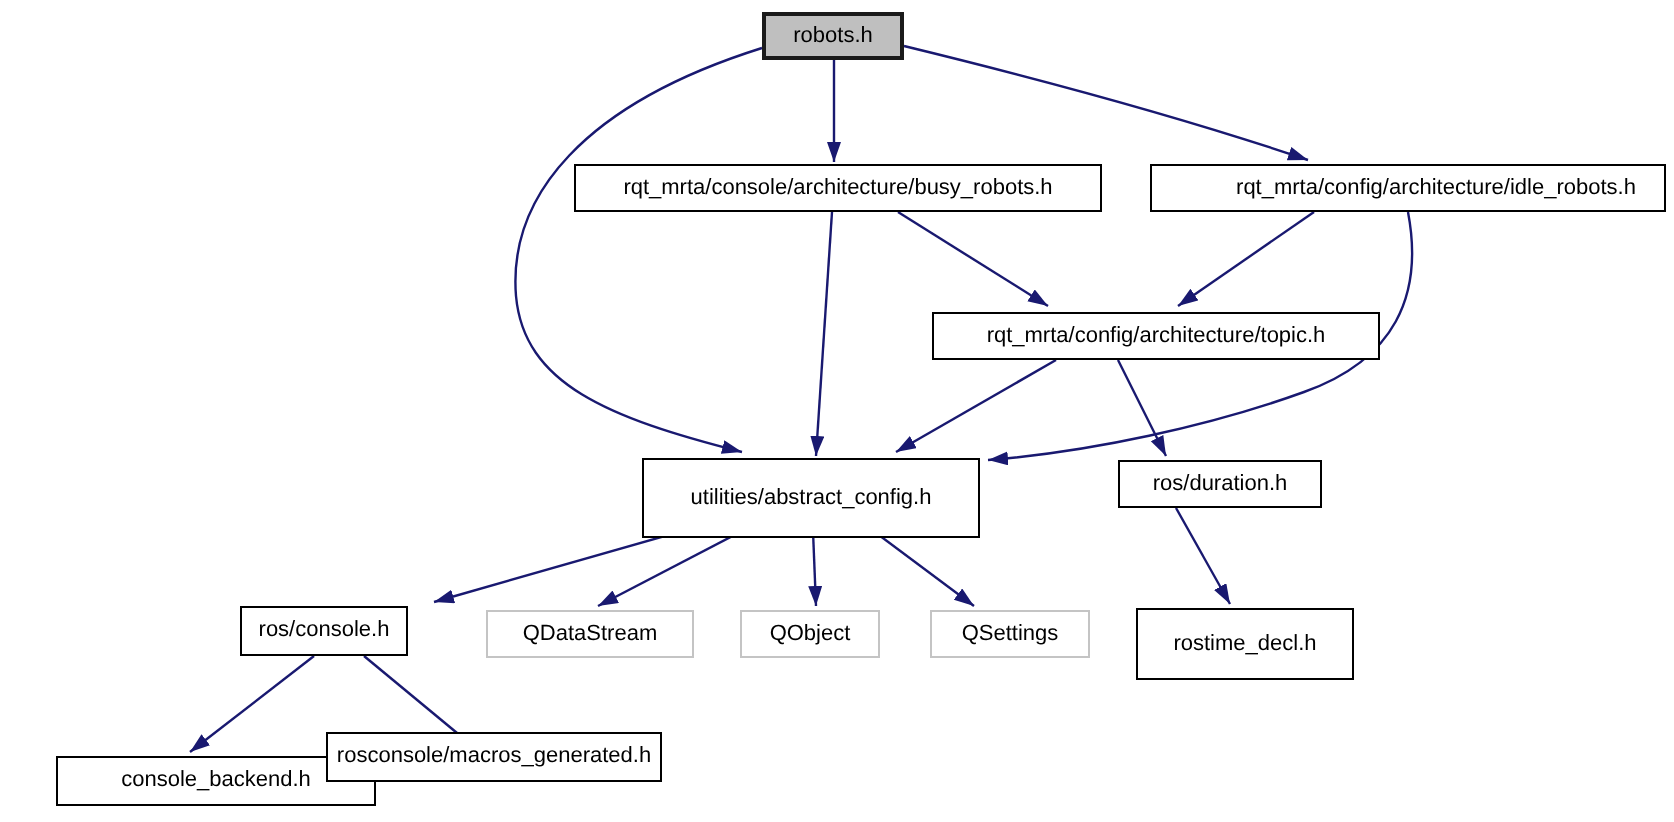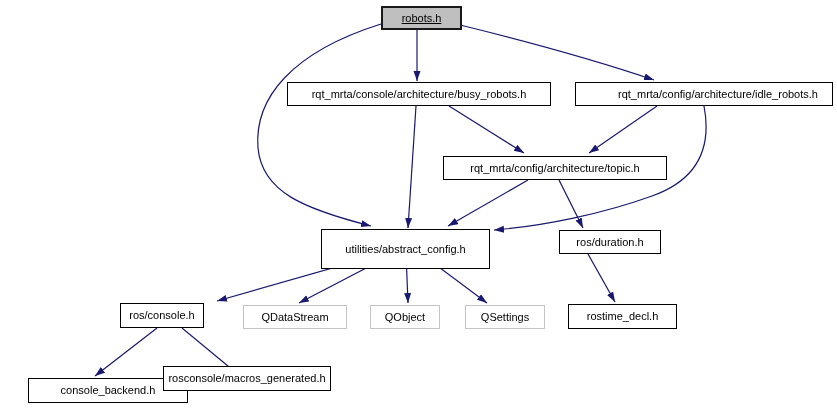--- a/index.html
+++ b/index.html
@@ -56,51 +56,51 @@
         <path d="M385,253 L217,301" class="edge" stroke="#191970" marker-end="url(#arrowhead)"></path>
         <path d="M395,253 L299,303" class="edge" stroke="#191970" marker-end="url(#arrowhead)"></path>
         <path d="M406,253 L408,303" class="edge" stroke="#191970" marker-end="url(#arrowhead)"></path>
         <path d="M420,253 L487,303" class="edge" stroke="#191970" marker-end="url(#arrowhead)"></path>
         <path d="M588,254 L615,302" class="edge" stroke="#191970" marker-end="url(#arrowhead)"></path>
         <path d="M157,328 L95,376" class="edge" stroke="#191970" marker-end="url(#arrowhead)"></path>
         <path d="M182,328 L240,376" class="edge" stroke="#191970" marker-end="url(#arrowhead)"></path>
       </g>
   </svg>
   <div id="nodes">
-      <div class="node selected" style="left: 381px; top: 6px; width: 81px; height: 24px; text-decoration: underline;">
+      <div class="node selected" style="left: 381px; top: 6px; width: 71px; height: 24px;">
         <span>robots.h</span>
       </div>
       <div class="node" style="left: 287px; top: 82px; width: 264px; height: 24px;">
         <span>rqt_mrta/console/architecture/busy_robots.h</span>
       </div>
       <div class="node" style="left: 575px; top: 82px; width: 258px; height: 24px; padding-left: 28px;">
         <span>rqt_mrta/config/architecture/idle_robots.h</span>
       </div>
-      <div class="node" style="left: 443px; top: 156px; width: 224px; height: 24px;">
+      <div class="node" style="left: 466px; top: 156px; width: 224px; height: 24px;">
         <span>rqt_mrta/config/architecture/topic.h</span>
       </div>
       <div class="node" style="left: 321px; top: 229px; width: 169px; height: 40px;">
         <span>utilities/abstract_config.h</span>
       </div>
       <div class="node" style="left: 543px; top: 230px; width: 102px; height: 24px; margin-left: 16px;">
         <span>ros/duration.h</span>
       </div>
       <div class="node" style="left: 120px; top: 303px; width: 84px; height: 25px;">
         <span>ros/console.h</span>
       </div>
       <div class="node external" style="left: 243px; top: 305px; width: 104px; height: 24px;">
         <span>QDataStream</span>
       </div>
       <div class="node external" style="left: 370px; top: 305px; width: 70px; height: 24px;">
         <span>QObject</span>
       </div>
       <div class="node external" style="left: 465px; top: 305px; width: 80px; height: 24px;">
         <span>QSettings</span>
       </div>
-      <div class="node" style="left: 568px; top: 304px; width: 109px; height: 25px; text-align: center;">
+      <div class="node" style="left: 568px; top: 304px; width: 109px; height: 36px; text-align: center;">
         <span>rostime_decl.h</span>
       </div>
       <div class="node" style="left: 4px; top: 378px; width: 160px; height: 25px; margin-left: 24px;">
         <span>console_backend.h</span>
       </div>
       <div class="node" style="left: 163px; top: 366px; width: 168px; height: 25px;">
         <span>rosconsole/macros_generated.h</span>
       </div>
     </div>
 </div>

